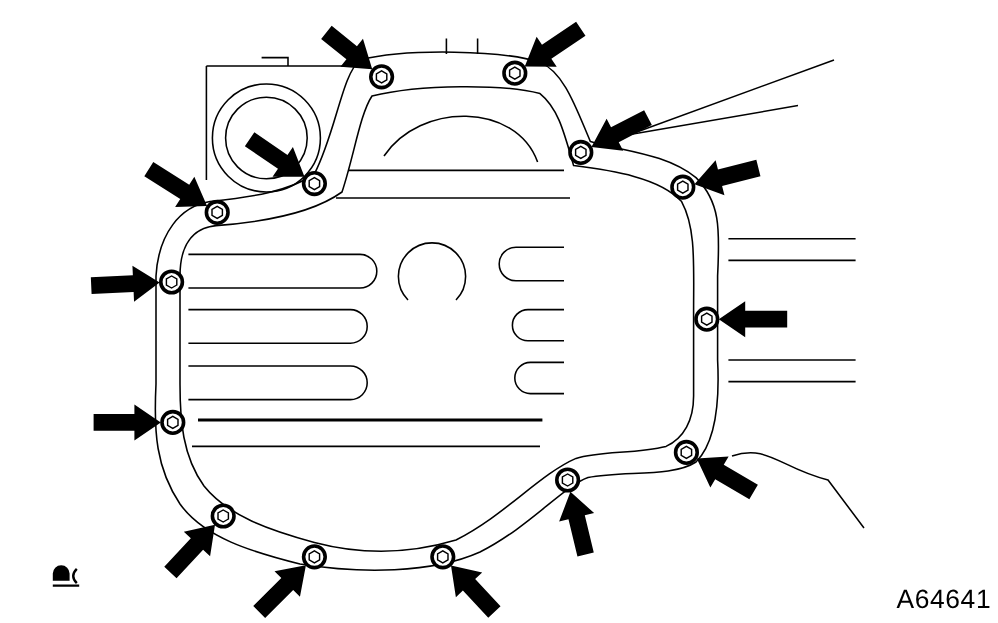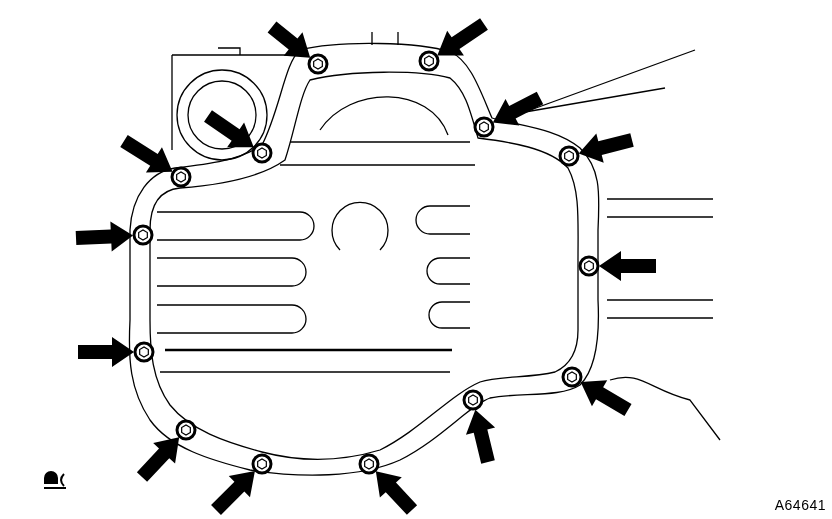--- a/index.html
+++ b/index.html
@@ -1,20 +1,20 @@
 <!DOCTYPE html>
 <html><head>
 <meta charset="utf-8">
 <style>
   html,body{margin:0;padding:0;background:#fff;}
   #stage{position:relative;width:832px;height:519px;overflow:hidden;background:#fff;font-family:"Liberation Sans",sans-serif;}
   svg{position:absolute;left:0;top:0;}
   .ln{fill:none;stroke:#000;stroke-width:1.3;}
   .lnb{fill:none;stroke:#000;stroke-width:2.4;}
-  .code{position:absolute;right:6px;bottom:6px;font-size:14px;color:#000;letter-spacing:0.5px;}
+  .code{position:absolute;right:6px;bottom:6px;font-size:22px;color:#000;letter-spacing:0.5px;}
   .mark{position:absolute;left:42px;top:470px;width:26px;height:20px;}
 </style>
 </head>
 <body>
 
 <div id="stage">
   <svg id="drw" width="832" height="519" viewBox="0 0 832 519">
 
     <path class="ln" d="M300,50 C340,40 420,42 450,52 C470,60 480,90 492,118 C520,126 555,128 580,148 C600,168 600,190 598,230 L598,300 C600,340 595,370 580,385 C560,398 520,392 490,398 C470,405 440,440 400,460 C360,478 300,478 250,470 C210,460 170,448 150,420 C130,390 128,360 130,320 L130,230 C132,195 150,172 175,168 C210,164 240,160 262,145 C280,110 285,62 300,50 Z"></path>
 

